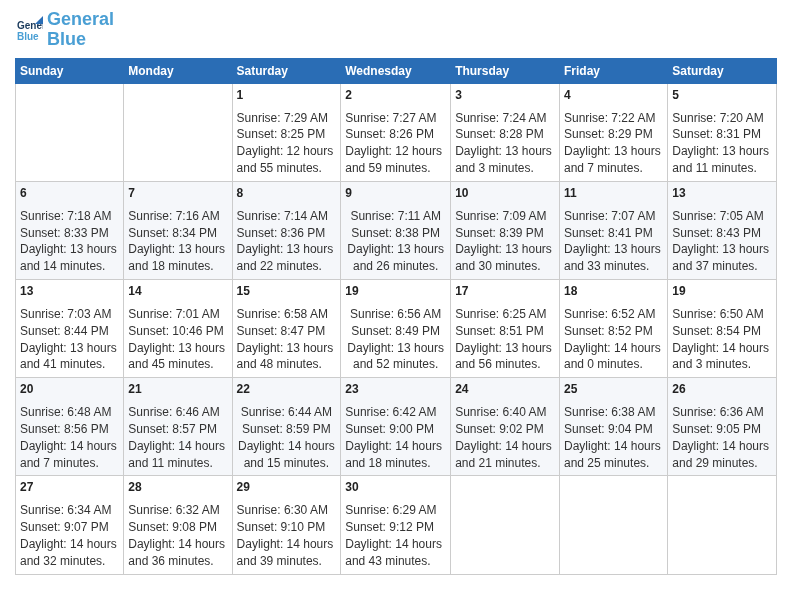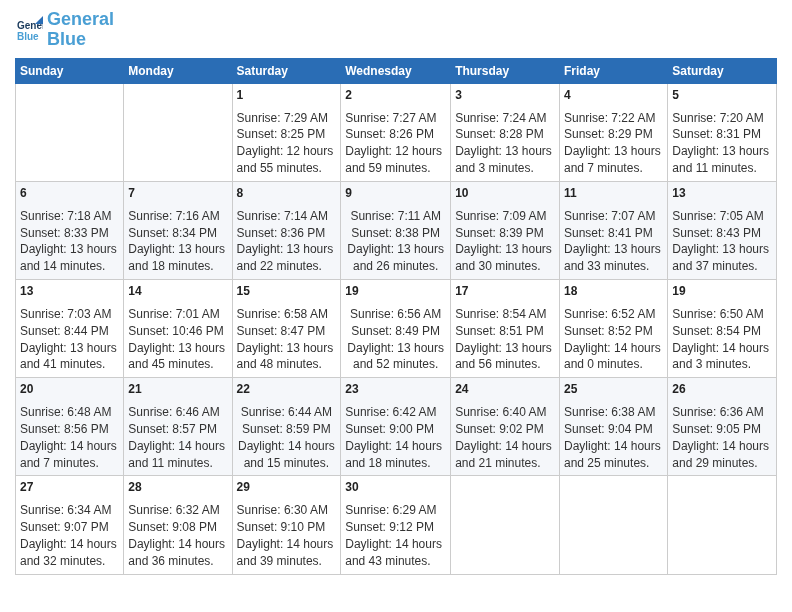--- a/index.html
+++ b/index.html
@@ -248,21 +248,21 @@
           </td>
           <td>
             <span class="day-num">19</span>
             <div class="day-info" style="white-space: pre-line; text-align: center;">Sunrise: 6:56 AM
 Sunset: 8:49 PM
 Daylight: 13 hours
 and 52 minutes.</div>
           </td>
           <td>
             <span class="day-num">17</span>
-            <div class="day-info" style="white-space: pre-line;">Sunrise: 8:54 AM
+            <div class="day-info" style="white-space: pre-line;">Sunrise: 6:25 AM
 Sunset: 8:51 PM
 Daylight: 13 hours
 and 56 minutes.</div>
           </td>
           <td>
             <span class="day-num">18</span>
             <div class="day-info" style="white-space: pre-line;">Sunrise: 6:52 AM
 Sunset: 8:52 PM
 Daylight: 14 hours
 and 0 minutes.</div>

